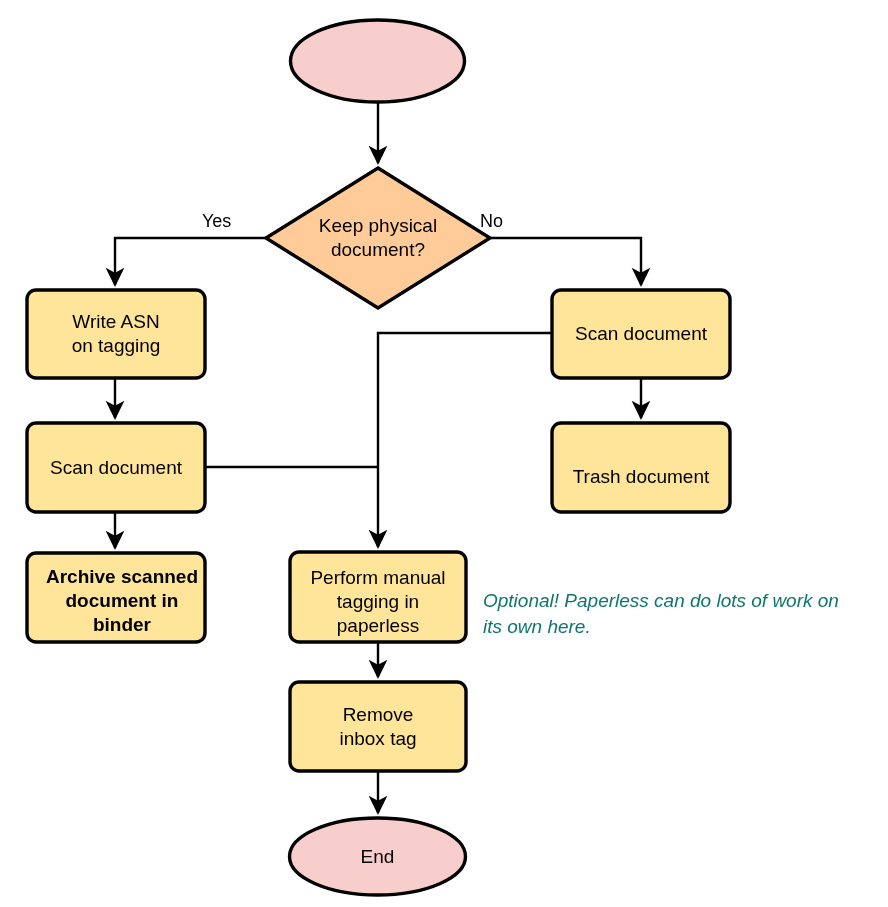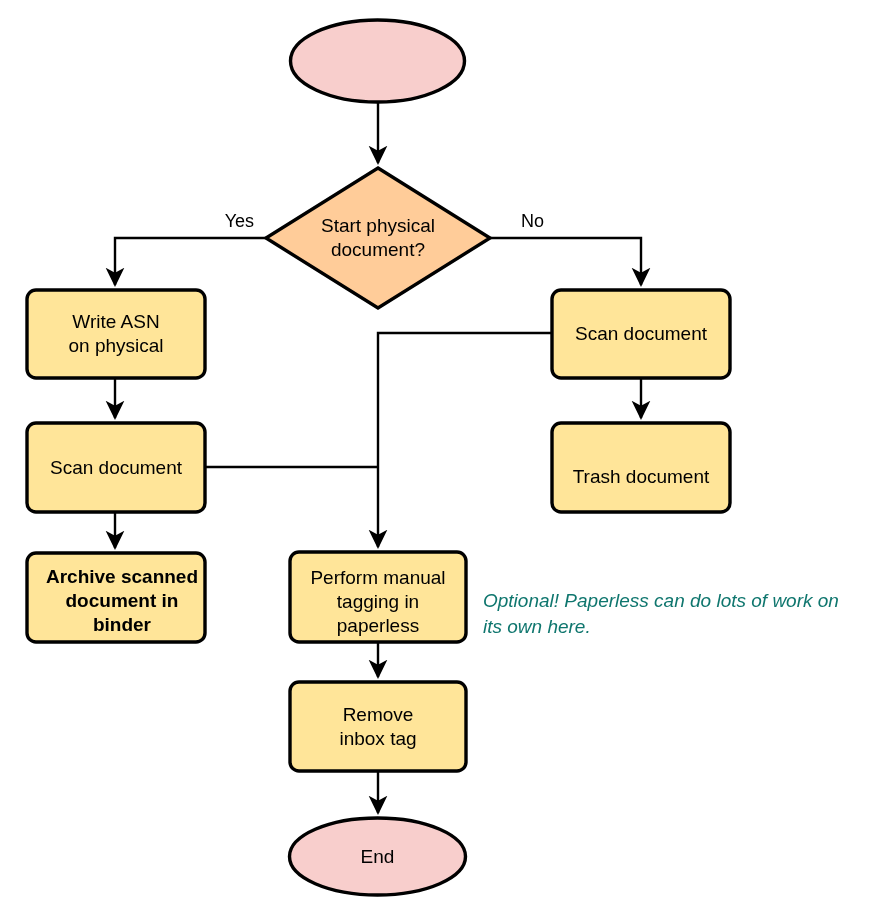--- a/index.html
+++ b/index.html
@@ -36,21 +36,21 @@
     font-size: 19px;
     line-height: 24px;
     white-space: pre-line;
     pointer-events: none;
   }
   .edge-label {
     position: absolute;
     color: #000000;
     font-size: 18px;
     line-height: 20px;
-    text-align: right;
+    text-align: left;
     white-space: nowrap;
   }
   .note-text {
     position: absolute;
     color: #0f766e;
     font-size: 19px;
     line-height: 26px;
     font-style: italic;
     white-space: pre-line;
   }
@@ -105,25 +105,25 @@
     <rect x="552" y="423" width="178" height="89" rx="9" ry="9" fill="#FFE599" stroke="#000000" stroke-width="3.4"></rect>
 
     <rect x="290" y="552" width="176" height="90" rx="9" ry="9" fill="#FFE599" stroke="#000000" stroke-width="3.4"></rect>
 
     <rect x="290" y="682" width="176" height="89" rx="9" ry="9" fill="#FFE599" stroke="#000000" stroke-width="3.4"></rect>
 
     <ellipse cx="377.5" cy="856.5" rx="88" ry="38.5" fill="#F8CECC" stroke="#000000" stroke-width="3.4"></ellipse>
   </svg>
 
 
-  <div class="node-label" style="left:278px; top:198px; width:200px; height:80px;">Start physical
+  <div class="node-label" style="left:278px; top:198px; width:200px; height:80px;">Keep physical
 document?</div>
 
   <div class="node-label" style="left:27px; top:290px; width:178px; height:88px;">Write ASN
-on physical</div>
+on tagging</div>
 
   <div class="node-label" style="left:27px; top:423px; width:178px; height:89px;">Scan document</div>
 
   <div class="node-label" style="left:33px; top:553px; width:178px; height:96px;font-weight:bold;">Archive scanned
 document in
 binder</div>
 
   <div class="node-label" style="left:552px; top:290px; width:178px; height:88px;">Scan document</div>
 
   <div class="node-label" style="left:552px; top:423px; width:178px; height:107px;">Trash document</div>
@@ -132,18 +132,18 @@
 tagging in
 paperless</div>
 
   <div class="node-label" style="left:289px; top:818px; width:177px; height:77px;">End</div>
 
   <div class="node-label" style="left:290px; top:682px; width:176px; height:89px;">Remove
 inbox tag</div>
 
   <div class="edge-label" style="left:202px; top:211px; width:52px;">Yes</div>
 
-  <div class="edge-label" style="left:500px; top:211px; width:44px;">No</div>
+  <div class="edge-label" style="left:480px; top:211px; width:44px;">No</div>
 
   <div class="note-text" style="left:483px; top:588px; width:400px;">Optional! Paperless can do lots of work on
 its own here.</div>
 
 </div>
 
 </body></html>

